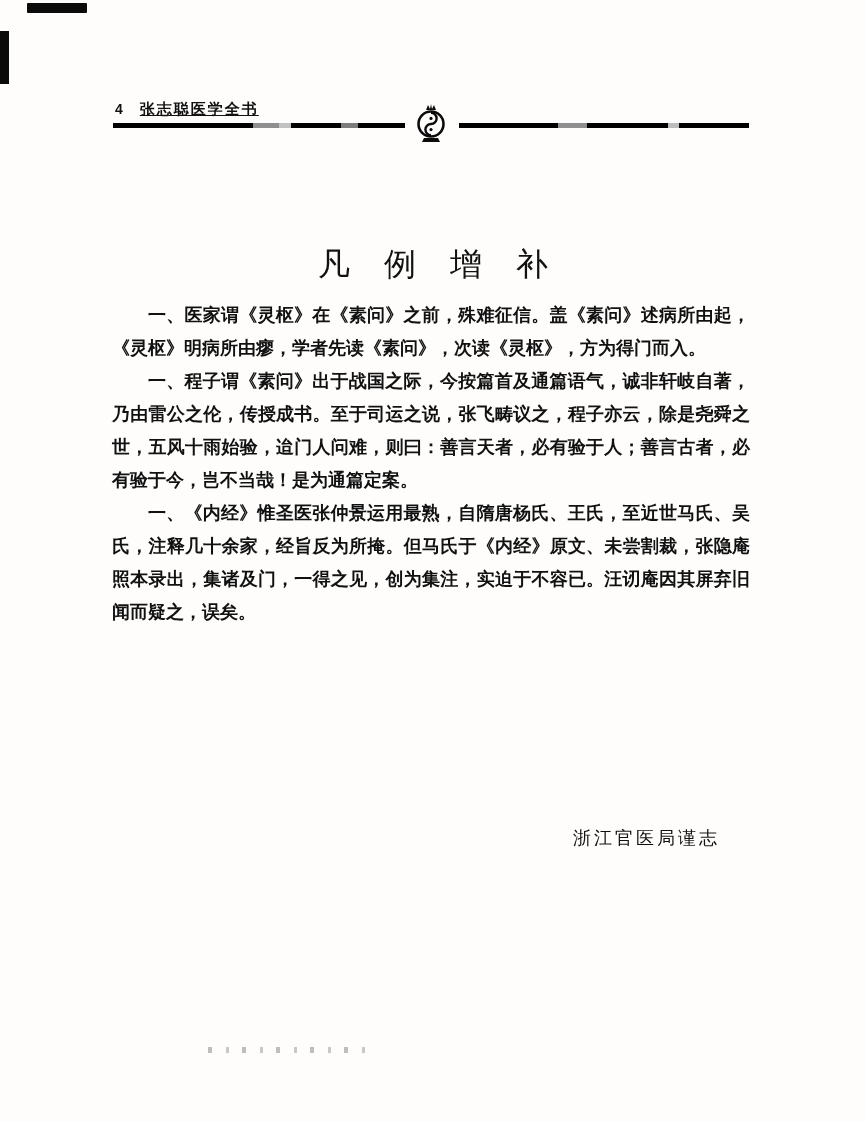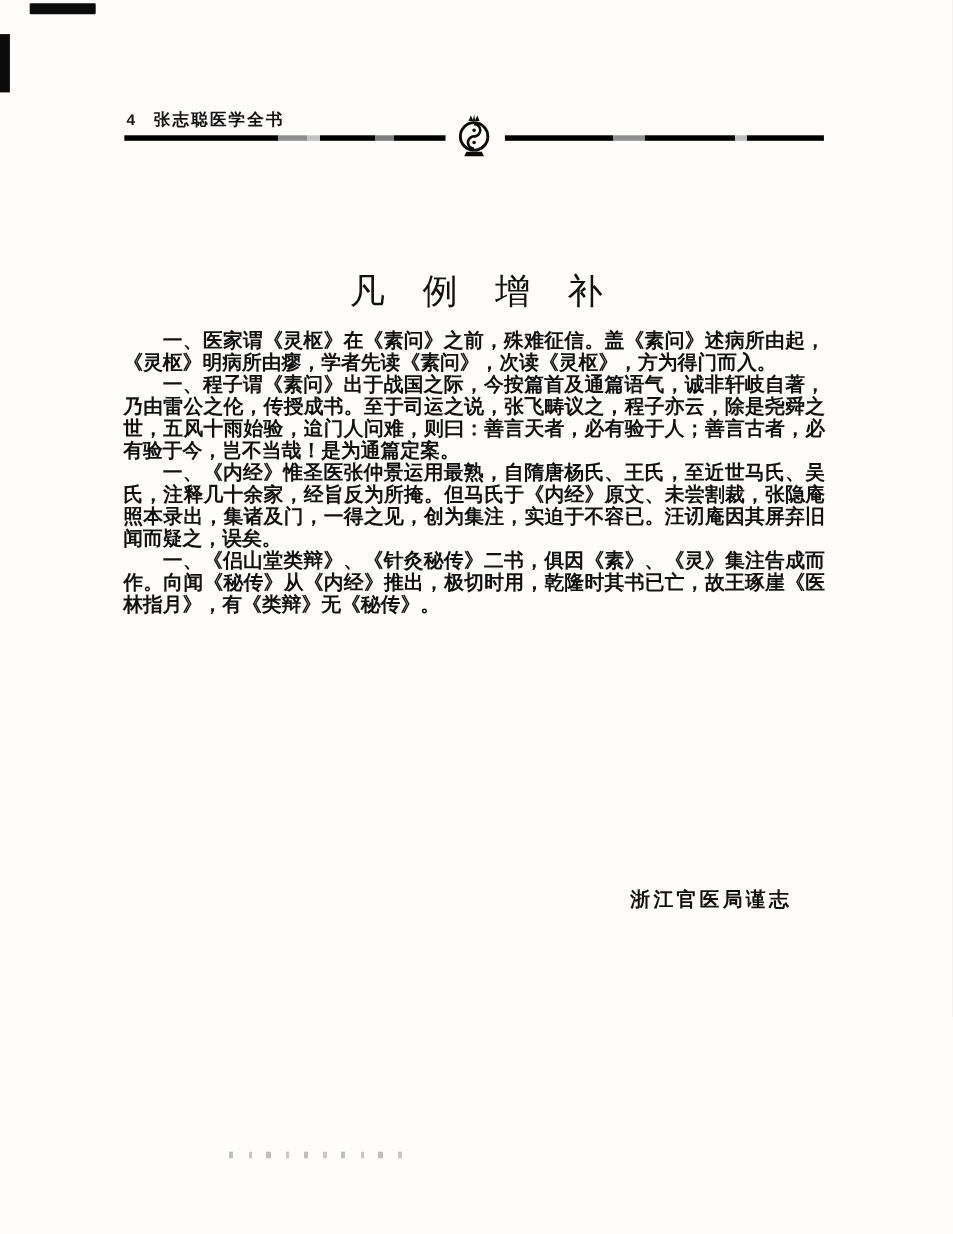--- a/index.html
+++ b/index.html
@@ -23,21 +23,21 @@
     opacity: 0.55;
   }
 
   
   .running-head {
     position: absolute; left: 115px; top: 100px; width: 634px;
     display: flex; align-items: baseline;
     font-weight: bold; font-size: 15px; letter-spacing: 1px;
   }
   .page-number { margin-right: 16px; font-family: "Liberation Sans", sans-serif; font-size: 14px; }
-  .book-title { letter-spacing: 2px; }
+  .book-title { letter-spacing: 2px; text-decoration: underline; }
 
   
   .head-rule { position: absolute; left: 113px; top: 121px; width: 636px; height: 10px; }
   .rule-left {
     position: absolute; left: 0; top: 2px; width: 292px; height: 5px;
     background: linear-gradient(90deg, #000 0 48%, #8f8f8f 48% 57%, #c2c2c2 57% 61%, #000 61% 78%, #7d7d7d 78% 84%, #000 84% 100%);
   }
   .rule-right {
     position: absolute; right: 0; top: 2px; width: 290px; height: 5px;
     background: linear-gradient(90deg, #000 0 34%, #8f8f8f 34% 44%, #000 44% 72%, #bdbdbd 72% 76%, #000 76% 100%);
@@ -49,29 +49,29 @@
     position: absolute; left: 0; top: 222px; width: 100%;
     text-align: center;
     font-size: 32px; font-weight: normal;
     letter-spacing: 13px;
     text-indent: 13px; 
   }
 
   
   .body-text {
     position: absolute; left: 112px; top: 299px; width: 638px;
-    font-size: 18px; line-height: 20px;
+    font-size: 18px; line-height: 33px;
     font-weight: bold;
     text-align: justify;
   }
   .body-text p { margin: 0; text-indent: 2em; }
 
   .signature {
-    position: absolute; top: 806px; right: 146px;
-    font-size: 18px; font-weight: bold; letter-spacing: 3px; margin-left: 48px;
+    position: absolute; top: 826px; right: 146px;
+    font-size: 18px; font-weight: normal; letter-spacing: 3px; margin-left: 48px;
   }
 </style>
 </head>
 <body>
 
 <div class="page">
 
   <div class="artifact-top"></div>
   <div class="artifact-left"></div>
   <div class="artifact-bottom"></div>
@@ -97,18 +97,17 @@
       <path d="M12 34 L26 34 L28 38 L10 38 Z" fill="#0b0b0b"></path>
     </svg>
   </div>
 
   <h1 class="chapter-title">凡 例 增 补</h1>
 
   <div class="body-text">
     <p>一、医家谓《灵枢》在《素问》之前，殊难征信。盖《素问》述病所由起，《灵枢》明病所由瘳，学者先读《素问》，次读《灵枢》，方为得门而入。</p>
     <p>一、程子谓《素问》出于战国之际，今按篇首及通篇语气，诚非轩岐自著，乃由雷公之伦，传授成书。至于司运之说，张飞畴议之，程子亦云，除是尧舜之世，五风十雨始验，迨门人问难，则曰：善言天者，必有验于人；善言古者，必有验于今，岂不当哉！是为通篇定案。</p>
     <p>一、《内经》惟圣医张仲景运用最熟，自隋唐杨氏、王氏，至近世马氏、吴氏，注释几十余家，经旨反为所掩。但马氏于《内经》原文、未尝割裁，张隐庵照本录出，集诸及门，一得之见，创为集注，实迫于不容已。汪讱庵因其屏弃旧闻而疑之，误矣。</p>
-    <p>一、《侣山堂类辩》、《针灸秘传》二书，俱因《素》、《灵》集注告成而作。向闻《秘传》从《内经》推出，极切时用，乾隆时其书已亡，故王琢崖《医林指月》，有《类辩》无《秘传》。</p>
   </div>
 
   <div class="signature">浙江官医局谨志</div>
 
 </div>
 
 </body></html>

